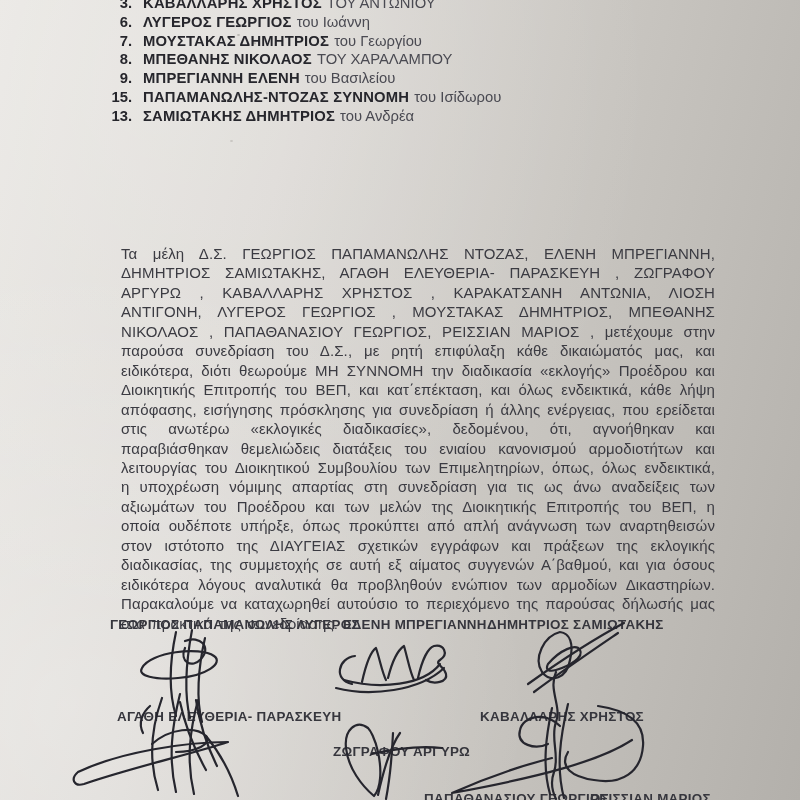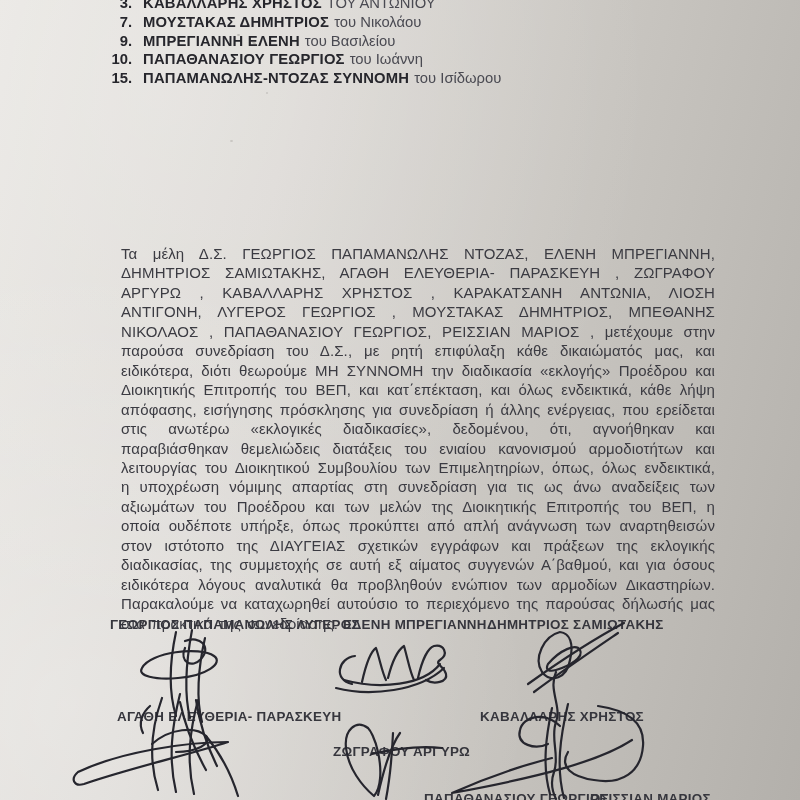--- a/index.html
+++ b/index.html
@@ -53,24 +53,26 @@
 <body>
 
 <div class="speck sp1"></div>
 <div class="speck sp2"></div>
 <div class="speck sp3"></div>
 <div class="speck sp4"></div>
 <div class="speck sp5"></div>
 
 <div class="member-list">
   <div class="li"><span class="num">3.</span><span class="nm">ΚΑΒΑΛΛΑΡΗΣ ΧΡΗΣΤΟΣ</span><span class="pat">ΤΟΥ ΑΝΤΩΝΙΟΥ</span></div>
-  <div class="li"><span class="num">7.</span><span class="nm">ΜΟΥΣΤΑΚΑΣ ΔΗΜΗΤΡΙΟΣ</span><span class="pat">του Νικολάου</span></div>
+  <div class="li"><span class="num">6.</span><span class="nm">ΛΥΓΕΡΟΣ ΓΕΩΡΓΙΟΣ</span><span class="pat">του Ιωάννη</span></div>
+  <div class="li"><span class="num">7.</span><span class="nm">ΜΟΥΣΤΑΚΑΣ ΔΗΜΗΤΡΙΟΣ</span><span class="pat">του Γεωργίου</span></div>
+  <div class="li"><span class="num">8.</span><span class="nm">ΜΠΕΘΑΝΗΣ ΝΙΚΟΛΑΟΣ</span><span class="pat">ΤΟΥ ΧΑΡΑΛΑΜΠΟΥ</span></div>
   <div class="li"><span class="num">9.</span><span class="nm">ΜΠΡΕΓΙΑΝΝΗ ΕΛΕΝΗ</span><span class="pat">του Βασιλείου</span></div>
-  <div class="li"><span class="num">10.</span><span class="nm">ΠΑΠΑΘΑΝΑΣΙΟΥ ΓΕΩΡΓΙΟΣ</span><span class="pat">του Ιωάννη</span></div>
   <div class="li"><span class="num">15.</span><span class="nm">ΠΑΠΑΜΑΝΩΛΗΣ-ΝΤΟΖΑΣ ΣΥΝΝΟΜΗ</span><span class="pat">του Ισίδωρου</span></div>
+  <div class="li"><span class="num">13.</span><span class="nm">ΣΑΜΙΩΤΑΚΗΣ ΔΗΜΗΤΡΙΟΣ</span><span class="pat">του Ανδρέα</span></div>
 </div>
 
 <div class="statement">Τα μέλη Δ.Σ. ΓΕΩΡΓΙΟΣ ΠΑΠΑΜΑΝΩΛΗΣ ΝΤΟΖΑΣ, ΕΛΕΝΗ ΜΠΡΕΓΙΑΝΝΗ, ΔΗΜΗΤΡΙΟΣ ΣΑΜΙΩΤΑΚΗΣ, ΑΓΑΘΗ ΕΛΕΥΘΕΡΙΑ- ΠΑΡΑΣΚΕΥΗ , ΖΩΓΡΑΦΟΥ ΑΡΓΥΡΩ , ΚΑΒΑΛΛΑΡΗΣ ΧΡΗΣΤΟΣ , ΚΑΡΑΚΑΤΣΑΝΗ ΑΝΤΩΝΙΑ, ΛΙΟΣΗ ΑΝΤΙΓΟΝΗ, ΛΥΓΕΡΟΣ ΓΕΩΡΓΙΟΣ , ΜΟΥΣΤΑΚΑΣ ΔΗΜΗΤΡΙΟΣ, ΜΠΕΘΑΝΗΣ ΝΙΚΟΛΑΟΣ , ΠΑΠΑΘΑΝΑΣΙΟΥ ΓΕΩΡΓΙΟΣ, ΡΕΙΣΣΙΑΝ ΜΑΡΙΟΣ , μετέχουμε στην παρούσα συνεδρίαση του Δ.Σ., με ρητή επιφύλαξη κάθε δικαιώματός μας, και ειδικότερα, διότι θεωρούμε ΜΗ ΣΥΝΝΟΜΗ την διαδικασία «εκλογής» Προέδρου και Διοικητικής Επιτροπής του ΒΕΠ, και κατ΄επέκταση, και όλως ενδεικτικά, κάθε λήψη απόφασης, εισήγησης πρόσκλησης για συνεδρίαση ή άλλης ενέργειας, που ερείδεται στις ανωτέρω «εκλογικές διαδικασίες», δεδομένου, ότι, αγνοήθηκαν και παραβιάσθηκαν θεμελιώδεις διατάξεις του ενιαίου κανονισμού αρμοδιοτήτων και λειτουργίας του Διοικητικού Συμβουλίου των Επιμελητηρίων, όπως, όλως ενδεικτικά, η υποχρέωση νόμιμης απαρτίας στη συνεδρίαση για τις ως άνω αναδείξεις των αξιωμάτων του Προέδρου και των μελών της Διοικητικής Επιτροπής του ΒΕΠ, η οποία ουδέποτε υπήρξε, όπως προκύπτει από απλή ανάγνωση των αναρτηθεισών στον ιστότοπο της ΔΙΑΥΓΕΙΑΣ σχετικών εγγράφων και πράξεων της εκλογικής διαδικασίας, της συμμετοχής σε αυτή εξ αίματος συγγενών Α΄βαθμού, και για όσους ειδικότερα λόγους αναλυτικά θα προβληθούν ενώπιον των αρμοδίων Δικαστηρίων. Παρακαλούμε να καταχωρηθεί αυτούσιο το περιεχόμενο της παρούσας δήλωσής μας στα πρακτικά της συνεδρίασης.</div>
 
 <div class="sig-label l1">ΓΕΩΡΓΙΟΣ ΠΑΠΑΜΑΝΩΛΗΣ ΛΥΓΕΡΟΣ</div>
 <div class="sig-label l2">ΕΛΕΝΗ ΜΠΡΕΓΙΑΝΝΗ</div>
 <div class="sig-label l3">ΔΗΜΗΤΡΙΟΣ ΣΑΜΙΩΤΑΚΗΣ</div>
 <div class="sig-label l4">ΑΓΑΘΗ ΕΛΕΥΘΕΡΙΑ- ΠΑΡΑΣΚΕΥΗ</div>
 <div class="sig-label l5">ΖΩΓΡΑΦΟΥ ΑΡΓΥΡΩ</div>
 <div class="sig-label l6">ΚΑΒΑΛΛΑΡΗΣ ΧΡΗΣΤΟΣ</div>

